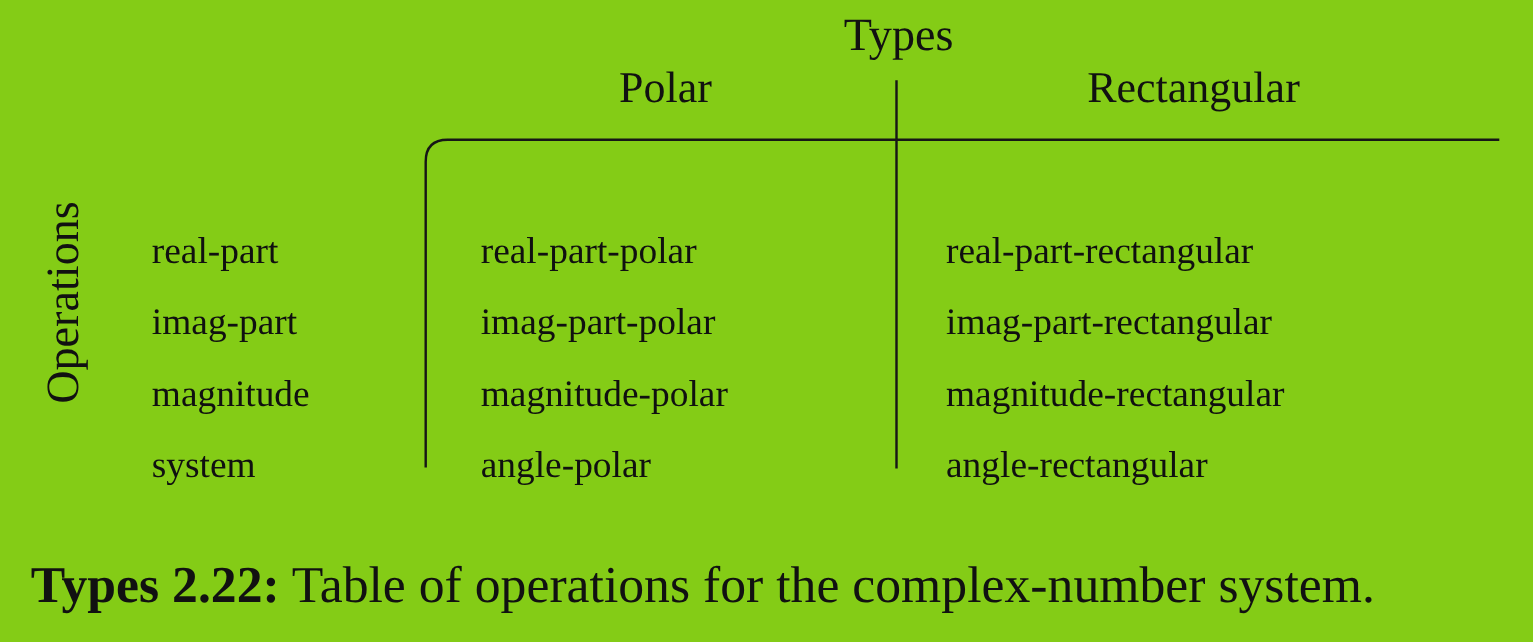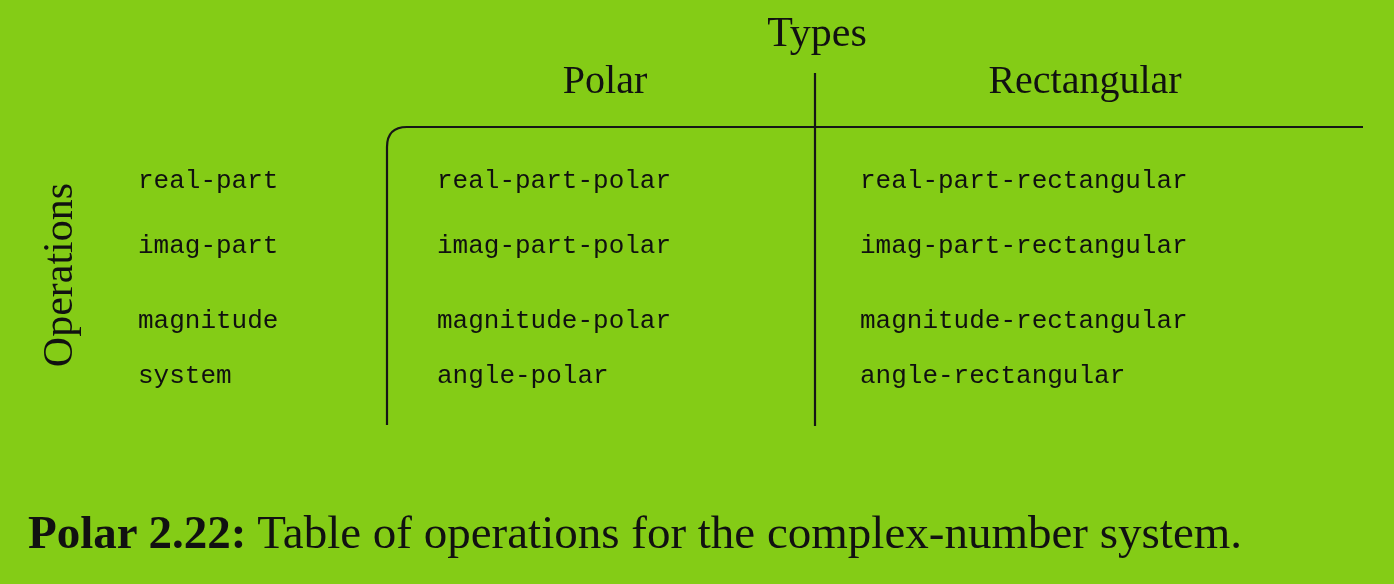--- a/index.html
+++ b/index.html
@@ -14,26 +14,27 @@
     background: #84cc16;
     color: #111111;
     overflow: hidden;
   }
   .serif {
     font-family: "Liberation Serif", serif;
     color: #111111;
     white-space: nowrap;
   }
   .mono {
-    font-family: Liberation Mono, monospace;
-    font-size: 26px;
+    font-family: Liberation Serif, serif;
+    font-size: 34px;
     line-height: 38px;
     color: #101010;
     white-space: nowrap;
     position: absolute;
+    margin-top: 48px;
   }
   .types-label {
     position: absolute;
     left: 817px;
     top: 9px;
     transform: translateX(-50%);
     font-size: 42px;
     line-height: 46px;
   }
   .col-header {
@@ -54,21 +55,21 @@
     line-height: 46px;
   }
   .grid-svg {
     position: absolute;
     left: 0;
     top: 0;
   }
   
   .r1 { top: 162px; }
   .r2 { top: 227px; }
-  .r3 { top: 302px; text-align: center; }
+  .r3 { top: 292px; text-align: center; }
   .r4 { top: 357px; }
   .c-op   { left: 138px; }
   .c-pol  { left: 437px; }
   .c-rect { left: 860px; }
   .caption {
     position: absolute;
     left: 28px;
     top: 506px;
     font-size: 47px;
     line-height: 52px;
@@ -103,16 +104,16 @@
 
   <div class="mono r3 c-op">magnitude</div>
   <div class="mono r3 c-pol">magnitude-polar</div>
   <div class="mono r3 c-rect">magnitude-rectangular</div>
 
   <div class="mono r4 c-op">system</div>
   <div class="mono r4 c-pol">angle-polar</div>
   <div class="mono r4 c-rect">angle-rectangular</div>
 
   <div class="serif caption">
-    <span class="cap-label">Polar 2.22:</span><span> Table of operations for the complex-number system.</span>
+    <span class="cap-label">Types 2.22:</span><span> Table of operations for the complex-number system.</span>
   </div>
 
 </div>
 
 </body></html>

